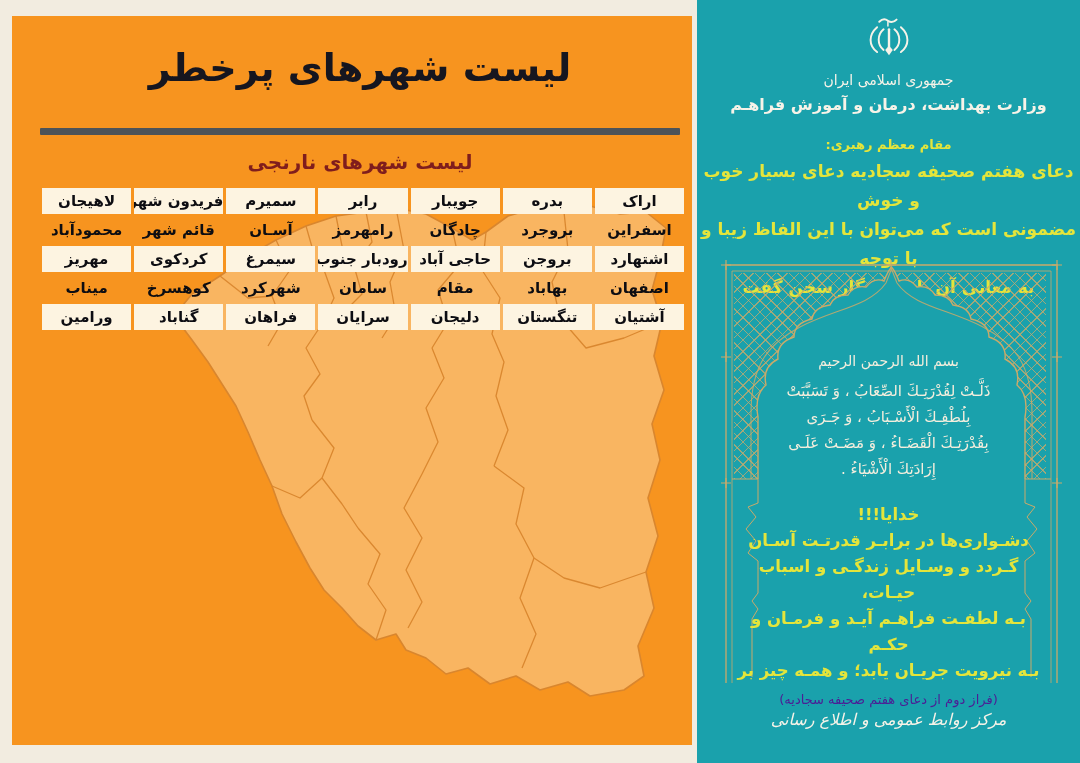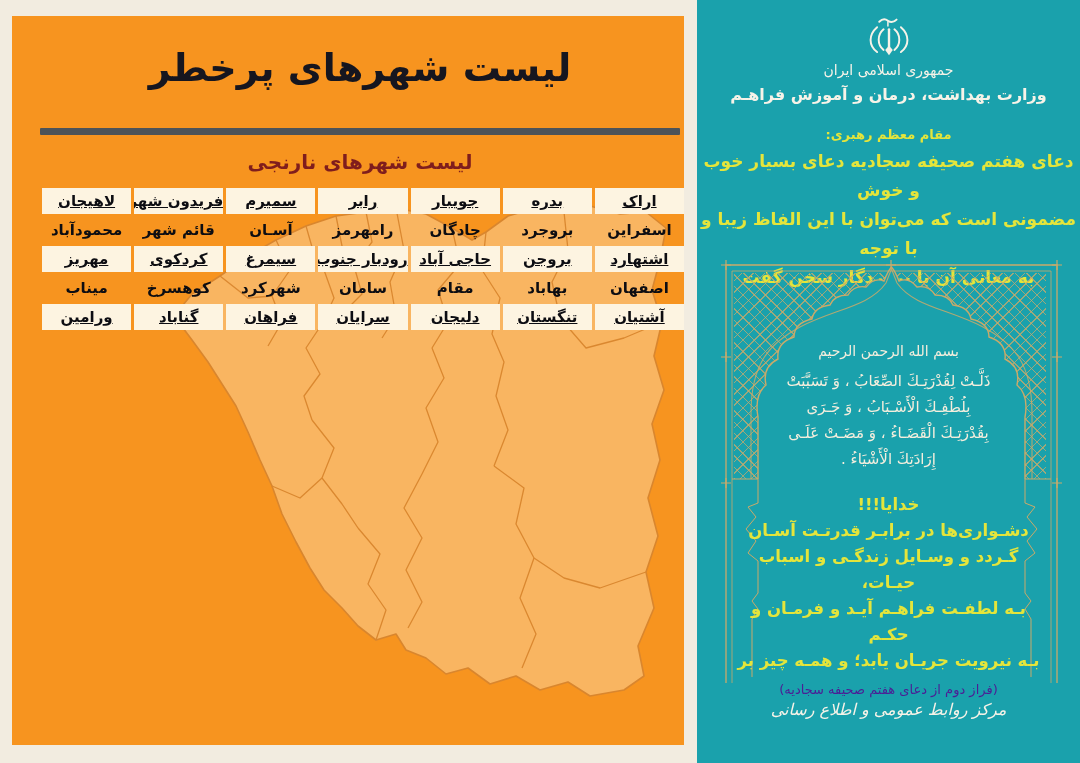--- a/index.html
+++ b/index.html
@@ -1,36 +1,36 @@
 <!DOCTYPE html>
 <html lang="fa"><head>
 <meta charset="utf-8">
 <style>
   html,body{margin:0;padding:0;}
   body{font-family:"DejaVu Sans",sans-serif;}
   #root{position:relative;width:1080px;height:763px;background:#f2ece0;overflow:hidden;}
 
   
-  .poster{position:absolute;left:12px;top:16px;width:672px;height:729px;background:#f7941f;}
+  .poster{position:absolute;left:12px;top:16px;width:672px;height:729px;background:#f7941f;padding-left:8px;}
   .map-svg{position:absolute;left:12px;top:182px;width:672px;height:561px;z-index:1;}
   .poster-title{position:absolute;left:30px;top:30px;width:636px;text-align:center;
     font-size:38px;font-weight:700;color:#16161f;z-index:2;direction:rtl;letter-spacing:-1px;}
   .divider{position:absolute;left:28px;top:112px;width:640px;height:7px;background:#4d5358;z-index:2;border-radius:1px;}
   .table-title{position:absolute;left:30px;top:134px;width:636px;text-align:center;
     font-size:20px;font-weight:700;color:#7f1d1d;z-index:2;direction:rtl;}
   .ctable{position:absolute;left:30px;top:172px;width:642px;z-index:2;}
   .trow{display:flex;flex-direction:row-reverse;gap:3px;margin-bottom:3px;}
   .tcell{flex:1;height:26px;line-height:26px;text-align:center;font-size:15px;font-weight:700;
     color:#0d0d12;direction:rtl;white-space:nowrap;overflow:hidden;}
-  .tcell-cream{background:#fdf4e1;text-decoration:underline;}
+  .tcell-cream{background:#fdf4e1;}
   .tcell-clear{background:transparent;}
 
   
   .rpanel{position:absolute;left:697px;top:0;width:383px;height:763px;background:#1aa1ac;}
-  .rp-abs{position:absolute;left:0;width:383px;text-align:center;direction:rtl;}
+  .rp-abs{position:absolute;left:0;width:383px;text-align:center;direction:rtl;margin-top:10px;}
   .gov1{top:62px;font-size:14px;color:#f7f3e8;}
   .gov2{top:85px;font-size:16px;color:#f7f3e8;font-weight:700;}
   .attrib{top:127px;font-size:13px;font-weight:700;color:#e4e53b;}
   .quote{top:147px;font-size:17px;font-weight:700;color:#e4e53b;line-height:29px;}
   .bismillah{top:343px;font-size:14px;color:#f4eedd;}
   .prayer{top:368px;font-size:15px;color:#f4eedd;line-height:26px;}
   .khodaya-block{top:492px;left:36px;width:311px;font-size:16.5px;font-weight:700;
     color:#e4e53b;line-height:26px;text-align:center;}
   .citation{top:682px;font-size:13px;color:#4c1d95;}
   .signature{top:700px;font-size:16px;color:#f7f3e8;font-style:italic;}

